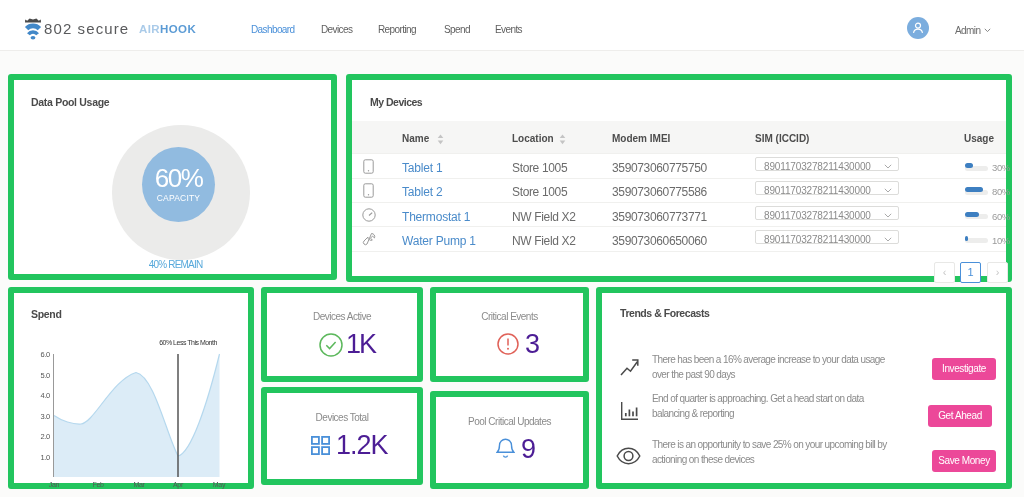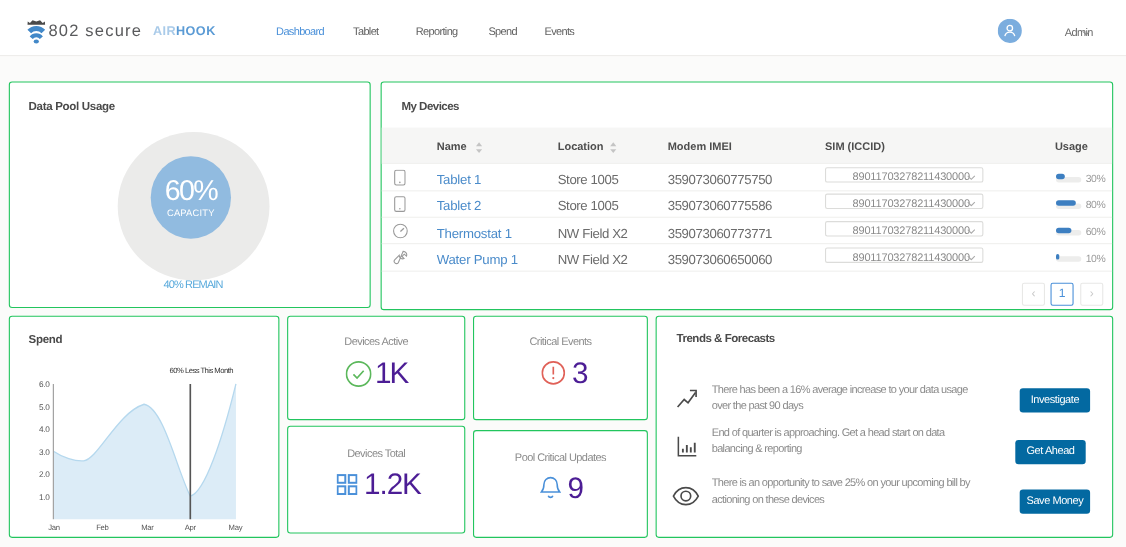--- a/index.html
+++ b/index.html
@@ -1,70 +1,70 @@
 <!DOCTYPE html>
 <html><head>
 <meta charset="utf-8">
 <style>
 * { margin:0; padding:0; box-sizing:border-box; }
 html,body { width:1024px; height:497px; }
 body { font-family:"Liberation Sans", sans-serif; background:#fbfbfa; position:relative; overflow:hidden; }
 .abs { position:absolute; }
-.card { position:absolute; background:#fff; border:1px solid #22c55e; border-radius:3px; }
+.card { position:absolute; background:#fff; border:6px solid #22c55e; border-radius:3px; }
 .ctitle { position:absolute; color:#4a4a4a; font-size:10.5px; font-weight:bold; letter-spacing:-0.3px; }
 
 
 #header { position:absolute; left:0; top:0; width:1024px; height:51px; background:#fff; border-bottom:1px solid #eeedeb; }
 .nav a { position:absolute; top:24px; font-size:10px; letter-spacing:-0.6px; color:#5f5f5f; text-decoration:none; }
 .nav a.active { color:#4a90d9; }
 
 
 .th { position:absolute; color:#4d4d4d; font-size:10px; font-weight:bold; }
 .cell { position:absolute; color:#6b6b6b; font-size:12px; letter-spacing:-0.35px; }
 .link { position:absolute; color:#4a8bca; font-size:12px; letter-spacing:-0.2px; }
-.simbox { position:absolute; width:144px; height:14px; border:1px solid #dcdcda; border-radius:2px; background:#fff; color:#8a8a8a; font-size:10px; letter-spacing:-0.15px; line-height:18px; padding-left:24px; }
+.simbox { position:absolute; width:144px; height:14px; border:1px solid #dcdcda; border-radius:2px; background:#fff; color:#8a8a8a; font-size:10px; letter-spacing:-0.15px; line-height:18px; padding-left:8px; }
 .rowline { position:absolute; left:0; width:100%; height:1px; background:#f0f0ee; }
 .track { position:absolute; width:23px; height:5px; border-radius:2.5px; background:#ededec; }
 .fill { position:absolute; height:5px; border-radius:2.5px; background:#3d7fc1; }
 .pct { position:absolute; font-size:9.5px; color:#9b9b9b; letter-spacing:-0.4px; }
 .pagebox { position:absolute; width:21px; height:21px; border:1px solid #e8e8e6; border-radius:2px; background:#fff; text-align:center; line-height:19px; font-size:11px; color:#c8c8c8; }
 
 
 .stitle { position:absolute; width:100%; text-align:center; font-size:10px; letter-spacing:-0.5px; color:#8b8b8b; }
 .statnum { position:absolute; font-size:27px; color:#4c1d95; line-height:1; }
 
 
 .ttext { position:absolute; font-size:10px; letter-spacing:-0.6px; color:#8b8b8b; line-height:14.5px; }
-.btn { position:absolute; width:64px; height:22px; background:#0369a1; border-radius:3px; color:#fff; font-size:10px; letter-spacing:-0.4px; text-align:center; line-height:22px; }
+.btn { position:absolute; width:64px; height:22px; background:#ec4899; border-radius:3px; color:#fff; font-size:10px; letter-spacing:-0.4px; text-align:center; line-height:22px; }
 </style>
 </head>
 <body>
 
 <div id="header">
   <svg class="abs" style="left:24px; top:17px;" width="18" height="23" viewBox="0 0 18 23">
     <path d="M1 5.6 L1.2 2.6 L3.2 3.8 L5.6 1.4 L9 2.6 L12.4 1.4 L14.8 3.8 L16.8 2.6 L17 5.6 Z" fill="#4a4a4a"></path>
     <path d="M2.6 11.6 A 8.8 8.8 0 0 1 15.4 11.6" fill="none" stroke="#4288c8" stroke-width="4.6"></path>
     <path d="M4.4 17.3 A 5.8 5.8 0 0 1 13.6 17.3" fill="none" stroke="#4288c8" stroke-width="3.5"></path>
     <ellipse cx="9" cy="20.8" rx="2.4" ry="1.8" fill="#4288c8"></ellipse>
   </svg>
   <div class="abs" style="left:44px; top:20px; font-size:15px; color:#595a5c; letter-spacing:1.1px;">802 secure</div>
   <div class="abs" style="left:139px; top:23px; font-size:11.5px; font-weight:bold; letter-spacing:0.4px;"><span style="color:#aacbe9;">AIR</span><span style="color:#5b9bd5;">HOOK</span></div>
   <div class="nav">
     <a class="active" style="left:251px;">Dashboard</a>
-    <a style="left:321px;">Tablet</a>
+    <a style="left:321px;">Devices</a>
     <a style="left:378px;">Reporting</a>
     <a style="left:444px;">Spend</a>
     <a style="left:495px;">Events</a>
   </div>
   <svg class="abs" style="left:907px; top:17px;" width="22" height="22" viewBox="0 0 22 22">
     <circle cx="11" cy="11" r="11" fill="#7badde"></circle>
     <circle cx="11" cy="8.6" r="2.5" fill="none" stroke="#fff" stroke-width="1.2"></circle>
     <path d="M6.5 15.8 A 4.6 4.6 0 0 1 15.5 15.8" fill="none" stroke="#fff" stroke-width="1.2"></path>
   </svg>
-  <div class="abs" style="left:955px; top:25px; font-size:10px; letter-spacing:-0.6px; color:#6b6b6b;margin-left:13px;">Admin</div>
+  <div class="abs" style="left:955px; top:25px; font-size:10px; letter-spacing:-0.6px; color:#6b6b6b;">Admin</div>
   <svg class="abs" style="left:984px; top:28px;" width="7" height="5" viewBox="0 0 7 5">
       <path d="M0.8 0.8 L3.5 3.6 L6.2 0.8" fill="none" stroke="#888" stroke-width="1"></path>
     </svg>
 </div>
 
 <div class="card" style="left:8px; top:74px; width:329px; height:206px;">
   <div class="ctitle" style="left:17px; top:15.5px;">Data Pool Usage</div>
   <div class="abs" style="left:98px; top:44.5px; width:138px; height:135px; border-radius:50%; background:#ebebea;"></div>
   <div class="abs" style="left:128px; top:67px; width:73px; height:75px; border-radius:50%; background:#91bbe0;"></div>
   <div class="abs" style="left:128px; top:84.5px; width:73px; text-align:center; color:#fff; font-size:26px; letter-spacing:-1.5px; line-height:1;">60%</div>

